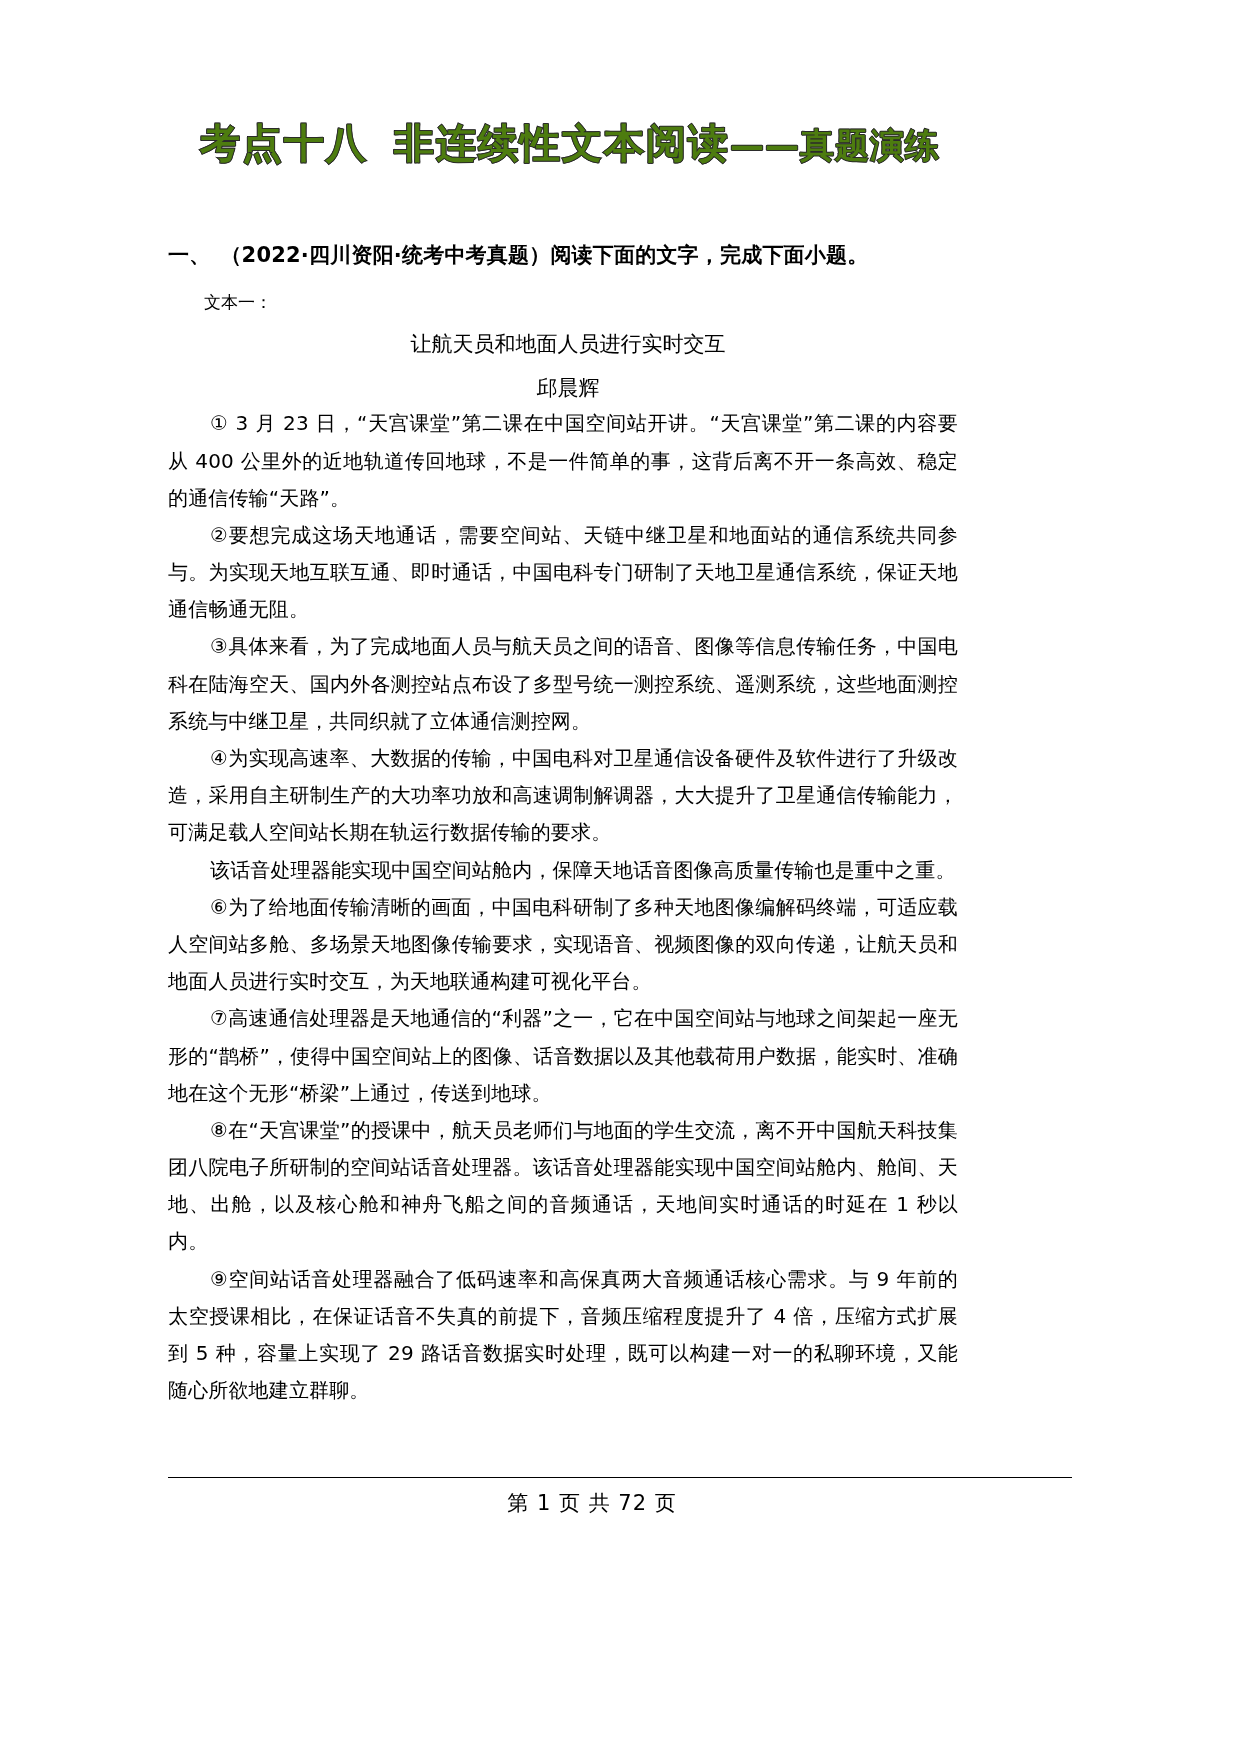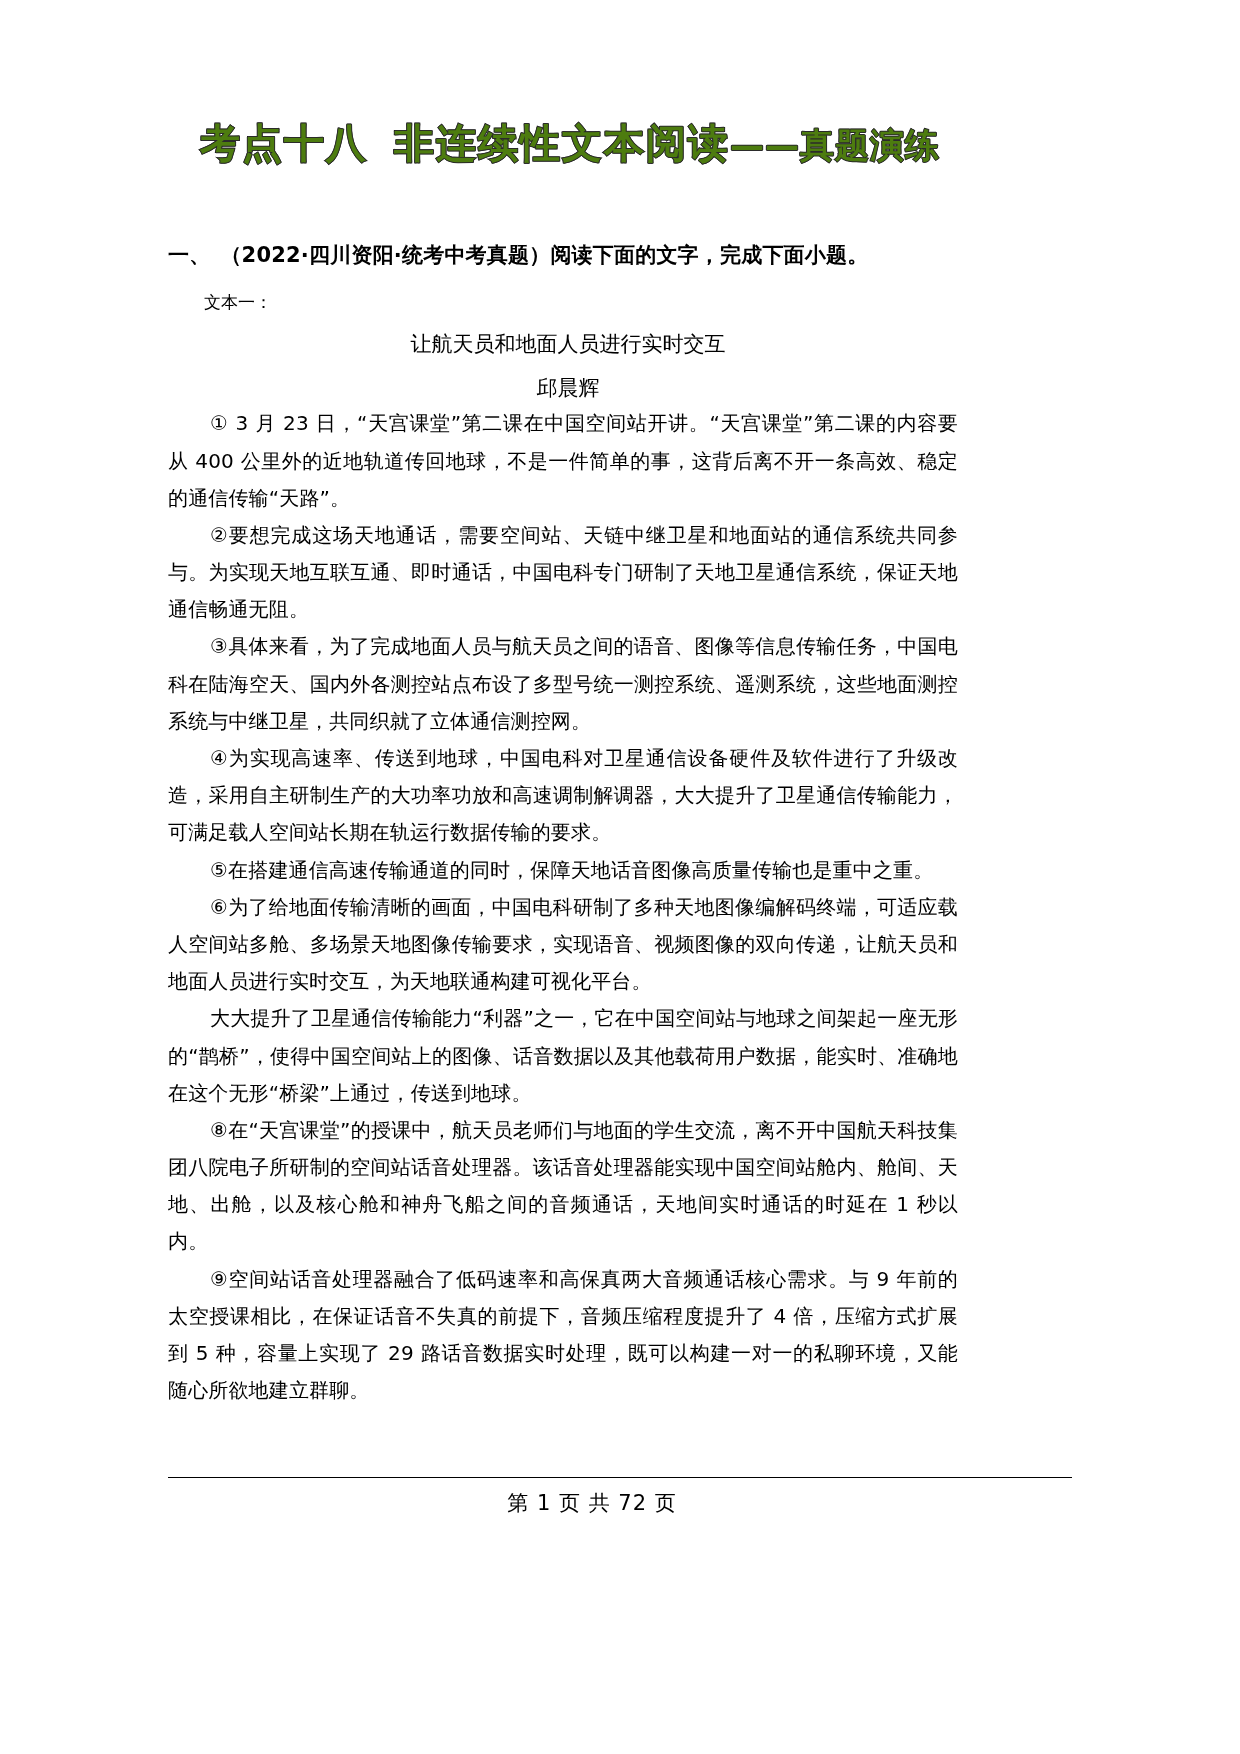--- a/index.html
+++ b/index.html
@@ -137,24 +137,24 @@
     </div>
 
     <div class="label-line">文本一：</div>
 
     <div class="art-title">让航天员和地面人员进行实时交互</div>
     <div class="art-author">邱晨辉</div>
 
     <p class="para">① 3 月 23 日，“天宫课堂”第二课在中国空间站开讲。“天宫课堂”第二课的内容要从 400 公里外的近地轨道传回地球，不是一件简单的事，这背后离不开一条高效、稳定的通信传输“天路”。</p>
     <p class="para">②要想完成这场天地通话，需要空间站、天链中继卫星和地面站的通信系统共同参与。为实现天地互联互通、即时通话，中国电科专门研制了天地卫星通信系统，保证天地通信畅通无阻。</p>
     <p class="para">③具体来看，为了完成地面人员与航天员之间的语音、图像等信息传输任务，中国电科在陆海空天、国内外各测控站点布设了多型号统一测控系统、遥测系统，这些地面测控系统与中继卫星，共同织就了立体通信测控网。</p>
-    <p class="para">④为实现高速率、传送到地球，中国电科对卫星通信设备硬件及软件进行了升级改造，采用自主研制生产的大功率功放和高速调制解调器，大大提升了卫星通信传输能力，可满足载人空间站长期在轨运行数据传输的要求。</p>
-    <p class="para">⑤在搭建通信高速传输通道的同时，保障天地话音图像高质量传输也是重中之重。</p>
+    <p class="para">④为实现高速率、大数据的传输，中国电科对卫星通信设备硬件及软件进行了升级改造，采用自主研制生产的大功率功放和高速调制解调器，大大提升了卫星通信传输能力，可满足载人空间站长期在轨运行数据传输的要求。</p>
+    <p class="para">该话音处理器能实现中国空间站舱内，保障天地话音图像高质量传输也是重中之重。</p>
     <p class="para">⑥为了给地面传输清晰的画面，中国电科研制了多种天地图像编解码终端，可适应载人空间站多舱、多场景天地图像传输要求，实现语音、视频图像的双向传递，让航天员和地面人员进行实时交互，为天地联通构建可视化平台。</p>
-    <p class="para">大大提升了卫星通信传输能力“利器”之一，它在中国空间站与地球之间架起一座无形的“鹊桥”，使得中国空间站上的图像、话音数据以及其他载荷用户数据，能实时、准确地在这个无形“桥梁”上通过，传送到地球。</p>
+    <p class="para">⑦高速通信处理器是天地通信的“利器”之一，它在中国空间站与地球之间架起一座无形的“鹊桥”，使得中国空间站上的图像、话音数据以及其他载荷用户数据，能实时、准确地在这个无形“桥梁”上通过，传送到地球。</p>
     <p class="para">⑧在“天宫课堂”的授课中，航天员老师们与地面的学生交流，离不开中国航天科技集团八院电子所研制的空间站话音处理器。该话音处理器能实现中国空间站舱内、舱间、天地、出舱，以及核心舱和神舟飞船之间的音频通话，天地间实时通话的时延在 1 秒以内。</p>
     <p class="para">⑨空间站话音处理器融合了低码速率和高保真两大音频通话核心需求。与 9 年前的太空授课相比，在保证话音不失真的前提下，音频压缩程度提升了 4 倍，压缩方式扩展到 5 种，容量上实现了 29 路话音数据实时处理，既可以构建一对一的私聊环境，又能随心所欲地建立群聊。</p>
 
   </div>
 
   <div class="footer">
     <div class="rule"></div>
     <span class="footer-text">第 1 页 共 72 页</span>
   </div>
 </div>

